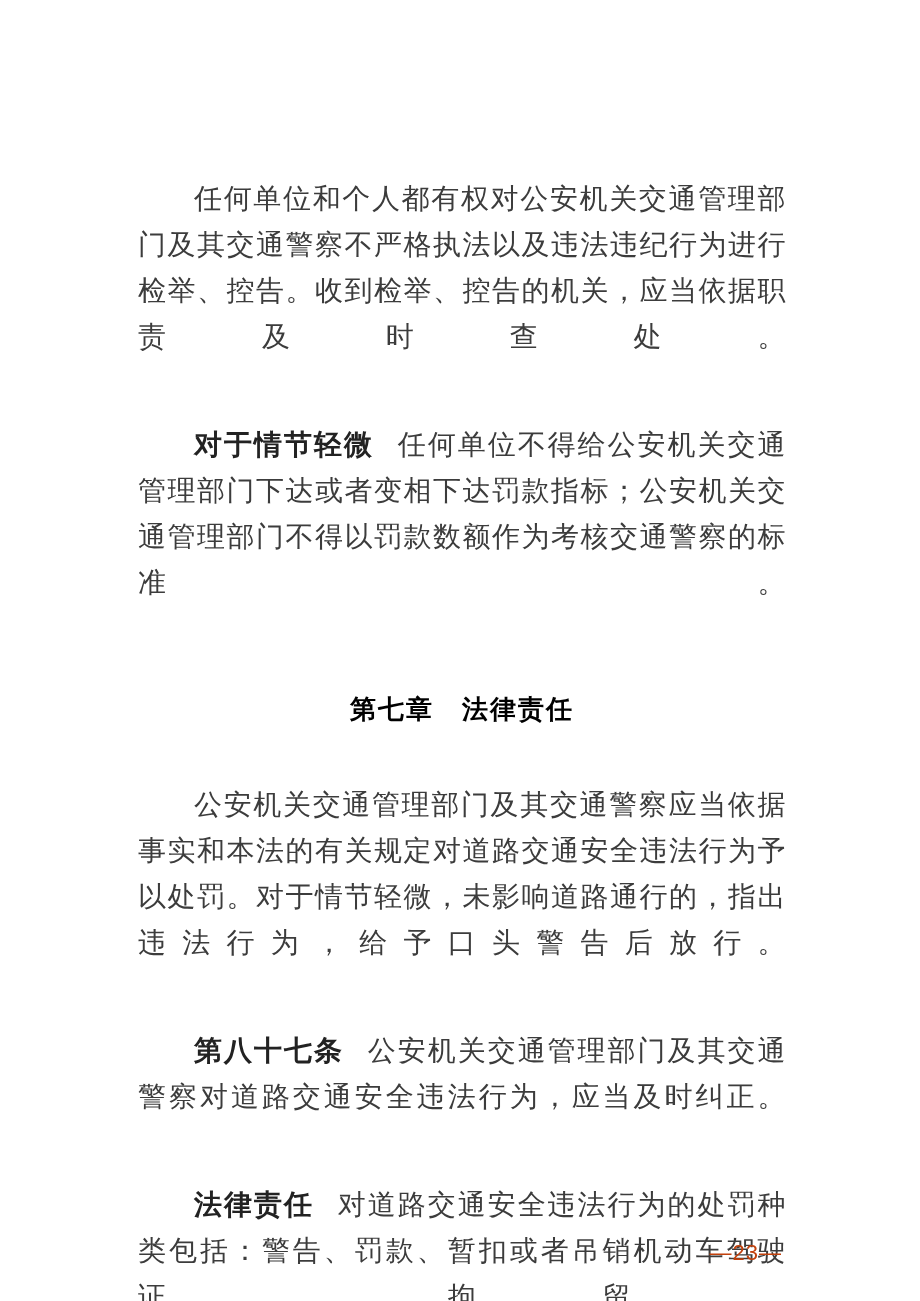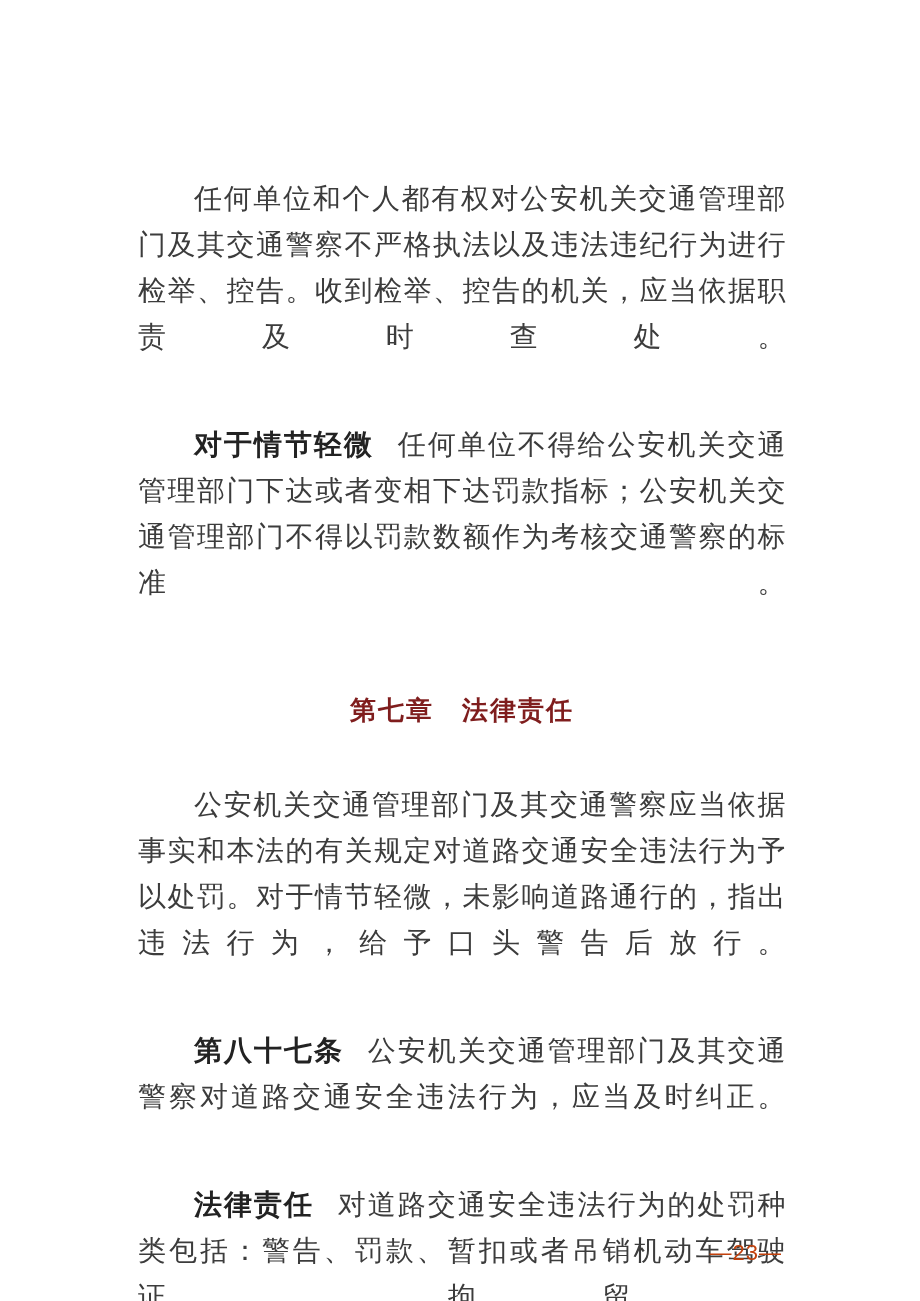--- a/index.html
+++ b/index.html
@@ -44,27 +44,27 @@
     width: 100%;
   }
   .article-no {
     font-family: "Liberation Sans", "DejaVu Sans", sans-serif;
     font-weight: bold;
     color: #222222;
     margin-right: 0.85em;
   }
   h2.chapter {
     margin: 34px 0 46px 0;
-    font-family: Liberation Serif, serif;
+    font-family: Liberation Mono, monospace;
     font-weight: bold;
     font-size: 26px;
     line-height: 50px;
     text-align: center;
     letter-spacing: 2px;
-    color: #7f1d1d;
+    color: #000000;
   }
   .page-number {
     position: absolute;
     top: 1238px;
     right: 138px;
     font-size: 22px;
     line-height: 30px;
     letter-spacing: 1px;
     color: #c2410c;
     font-family: Liberation Sans, sans-serif;

